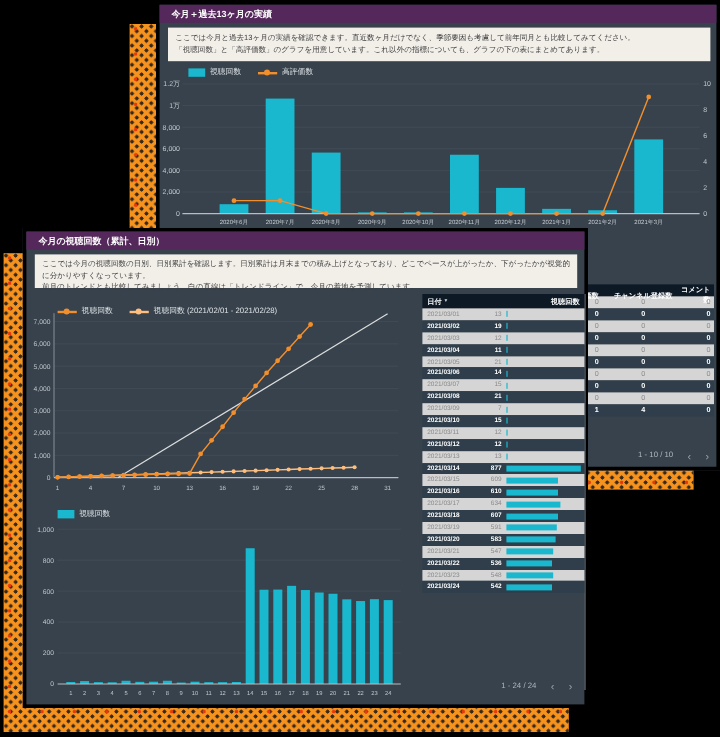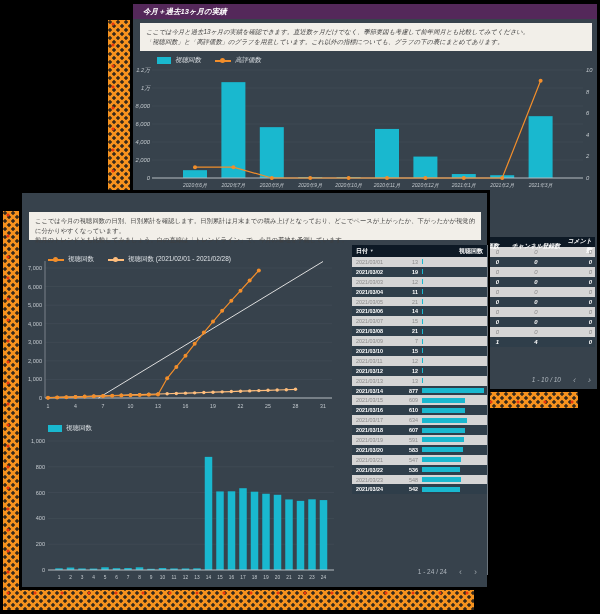--- a/index.html
+++ b/index.html
@@ -8,21 +8,21 @@
   .dots{position:absolute;background-color:#F6921E;
     background-image:
       radial-gradient(circle at 2px 2px,#E8380D 1.4px,transparent 1.7px),
       radial-gradient(circle at 2px 2px,#35291c 1.5px,transparent 1.8px),
       radial-gradient(circle at 2px 2px,#35291c 1.5px,transparent 1.8px);
     background-size:27px 21px,8px 8px,8px 8px;
     background-position:3px 2px,0 0,4px 4px;}
   #shadow1{left:108px;top:20px;width:470px;height:388px;}
   #shadow2{left:3px;top:211px;width:471px;height:399px;}
   .panel{position:absolute;background:#37424C;border:3px solid #000;box-sizing:border-box;}
-  #panel1{left:130px;top:0;width:470px;height:392px;border-top-width:4px;font-style:italic;}
+  #panel1{left:130px;top:0;width:470px;height:392px;border-top-width:4px;}
   #panel2{left:19px;top:190px;width:471px;height:400px;}
   .titlebar{position:absolute;left:0;right:0;top:0;height:15px;background:#54285A;
             color:#fff;font-size:7.5px;font-weight:bold;line-height:15px;padding-left:10px;}
   .descbox{position:absolute;background:#F2EFE9;color:#3E3E3E;font-size:6.3px;
            line-height:9.5px;padding:4px 6px;box-sizing:border-box;}
   #desc1{left:7px;top:19px;width:452px;height:28px;}
   #desc2{left:7px;top:19px;width:452px;height:28px;}
   .legend{position:absolute;display:flex;align-items:center;gap:14px;color:#DDE1E5;
           font-size:6.5px;white-space:nowrap;z-index:5;}
   #legend1{left:24px;top:52px;}
@@ -201,20 +201,21 @@
         </div>
     </div>
     <div id="pager1" class="pager">
       <span>1 - 10 / 10</span>
       <span class="pg-arrow">‹</span>
       <span class="pg-arrow">›</span>
     </div>
   </div>
 
   <div id="panel2" class="panel">
+    <div class="titlebar">今月の視聴回数（累計、日別）</div>
     <div id="desc2" class="descbox">
       <div>ここでは今月の視聴回数の日別、日別累計を確認します。日別累計は月末までの積み上げとなっており、どこでペースが上がったか、下がったかが視覚的に分かりやすくなっています。</div>
       <div>前月のトレンドとも比較してみましょう。白の直線は「トレンドライン」で、今月の着地を予測しています。</div>
     </div>
     <div id="legend2" class="legend">
       <span class="leg-item">
         <span class="sw-line" style="--c:#F28E2B"></span>
         <span>視聴回数</span>
       </span>
       <span class="leg-item">

